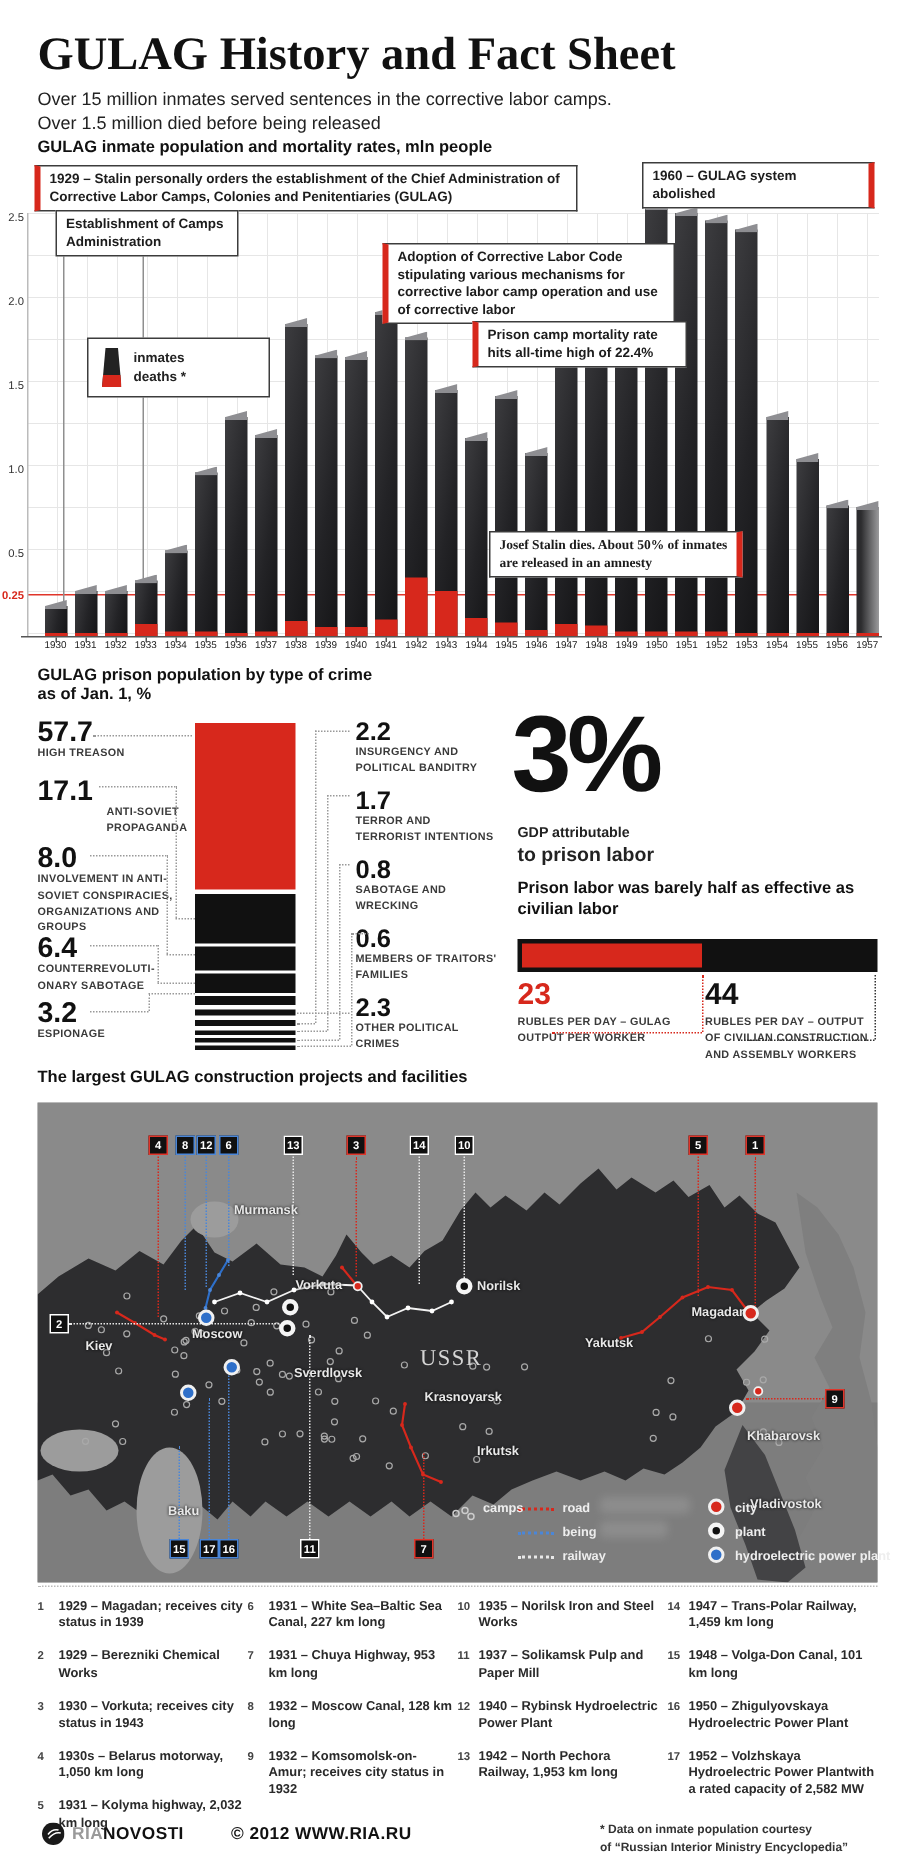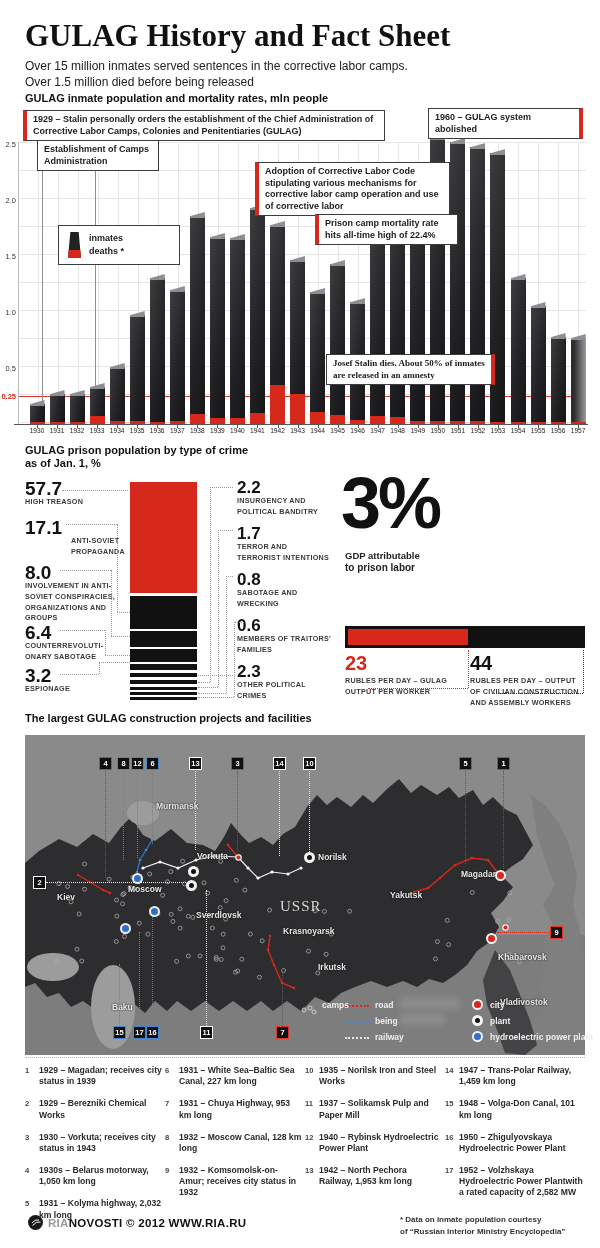--- a/index.html
+++ b/index.html
@@ -336,21 +336,22 @@
       <div class="dotv" style="left:226px;top:576px;height:117px;"></div>
       <div class="doth" style="left:198px;top:693px;width:28px;"></div>
       <div class="dotv" style="left:234px;top:622px;height:75px;"></div>
       <div class="doth" style="left:198px;top:697px;width:36px;"></div>
       <div class="doth" style="left:234px;top:622px;width:12px;"></div>
       <div class="doth" style="left:198px;top:675px;width:35px;"></div>
     </div>
 
   <div class="abs bigval" style="left:341px;top:462px;font-size:72px;letter-spacing:-3px;">3%</div>
   <div class="abs" style="left:345px;top:550px;font-size:9.5px;font-weight:bold;color:#222;">GDP attributable</div>
-  <div class="abs" style="left:345px;top:562px;font-size:10px;font-weight:bold;color:#222;">to prison labor</div>
+  <div class="abs" style="left:345px;top:562px;font-size:13px;font-weight:bold;color:#222;">to prison labor</div>
+  <div class="abs h2" style="left:345px;top:586px;width:230px;">Prison labor was barely half as effective as civilian labor</div>
 
   <div class="abs" style="left:345px;top:626px;width:240px;height:22px;background:#111;">
     <div style="position:absolute;left:3px;top:3px;width:120px;height:16px;background:#d7281c;"></div>
   </div>
   <div class="dotv red" style="left:468px;top:650px;height:38px;"></div>
   <div class="doth red" style="left:368px;top:688px;width:100px;"></div>
   <div class="dotv" style="left:583px;top:650px;height:43px;border-color:#333;"></div>
   <div class="doth" style="left:492px;top:693px;width:91px;border-color:#333;"></div>
   <div class="abs bigval" style="left:345px;top:652px;font-size:20px;color:#d7281c;">23</div>
   <div class="abs cap7" style="left:345px;top:676px;width:115px;">RUBLES PER DAY – GULAG OUTPUT PER WORKER</div>
@@ -649,19 +650,19 @@
     </div>
 
   <div class="abs" style="left:28px;top:1215px;">
     <svg width="15" height="15" viewBox="0 0 15 15">
         <circle cx="7.5" cy="7.5" r="7.5" fill="#1a1a1a"></circle>
         <path d="M4 8 q3 -4 7 -3 M4.5 10.5 q4 -4.5 8 -3.5" stroke="#fff" stroke-width="1" fill="none"></path>
       </svg>
   </div>
   <div class="abs brand" style="left:48px;top:1217px;">
     <span style="color:#9a9a9a;">RIA</span><span style="color:#111;">NOVOSTI</span>
-    <span style="color:#111;">© 2012 WWW.RIA.RU</span>
+    <span style="color:#111;margin-left:28px;">© 2012 WWW.RIA.RU</span>
   </div>
   <div class="abs note" style="left:400px;top:1214px;">
     <span>* Data on inmate population courtesy</span><br>
     <span>of “Russian Interior Ministry Encyclopedia”</span>
   </div>
 </div>
 
 </body></html>

